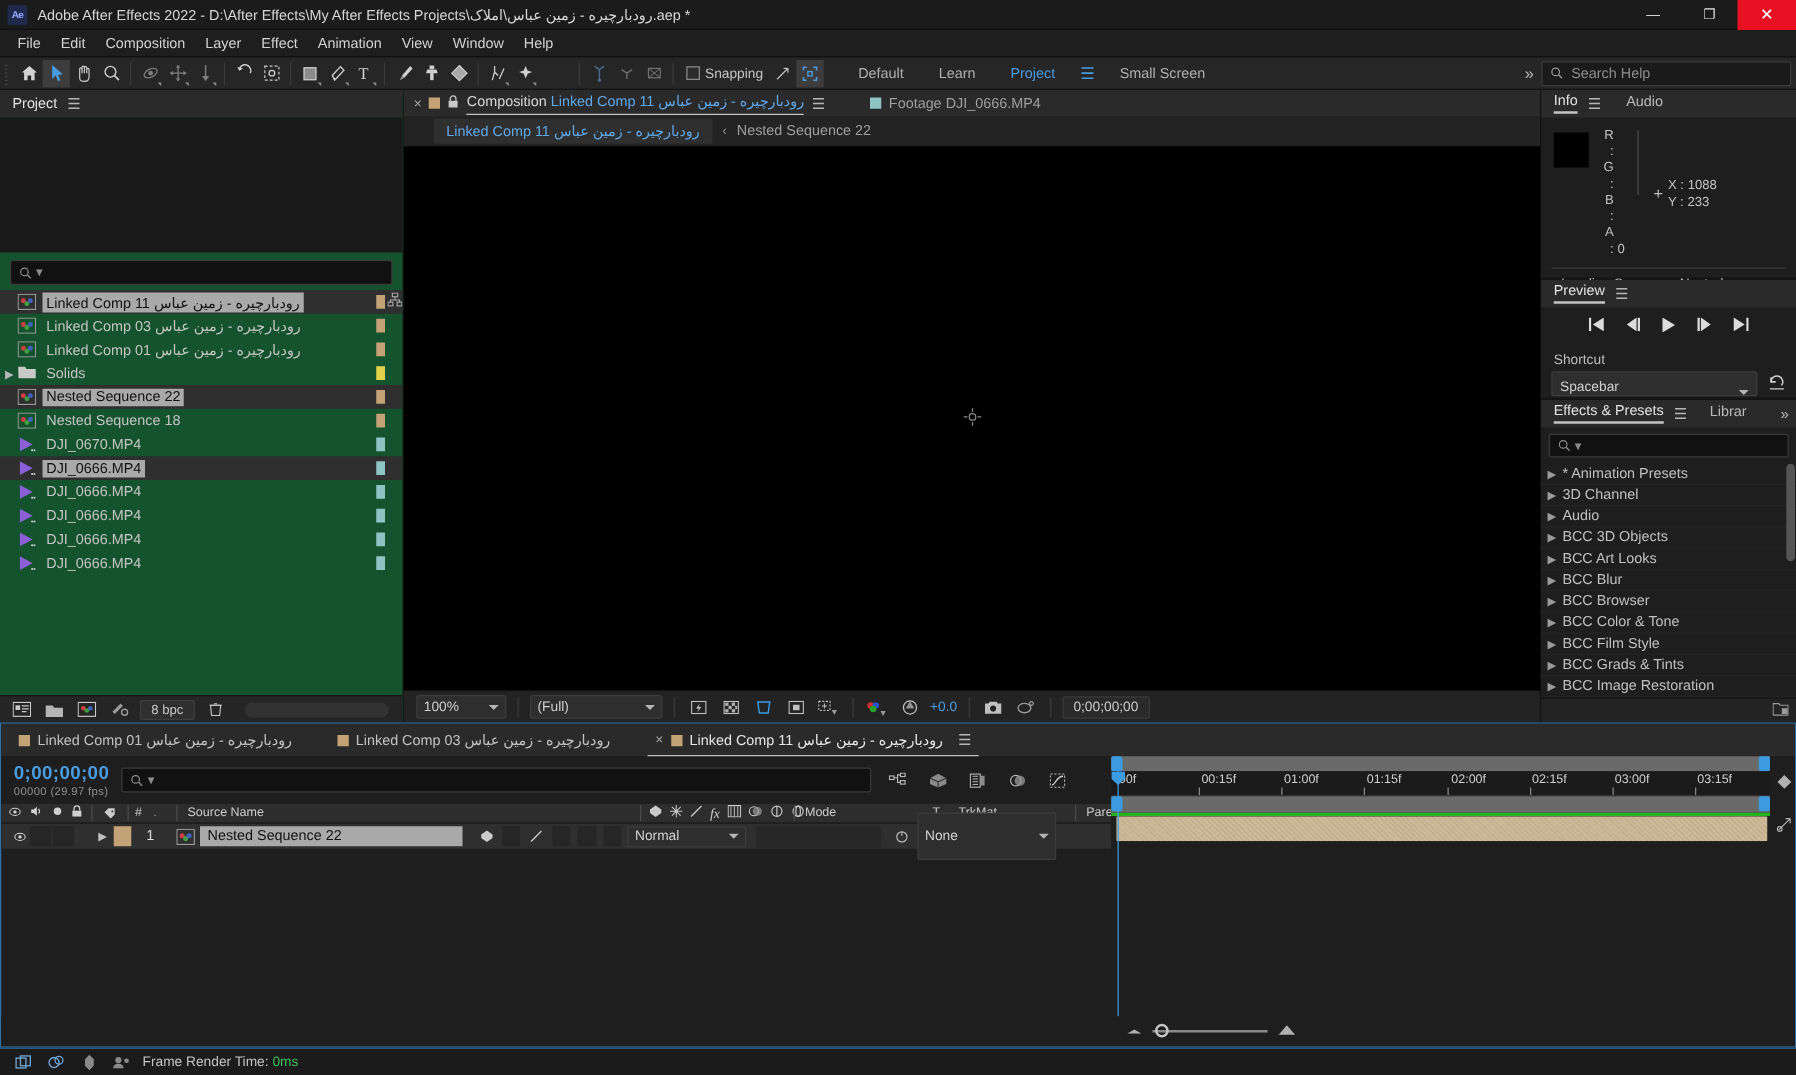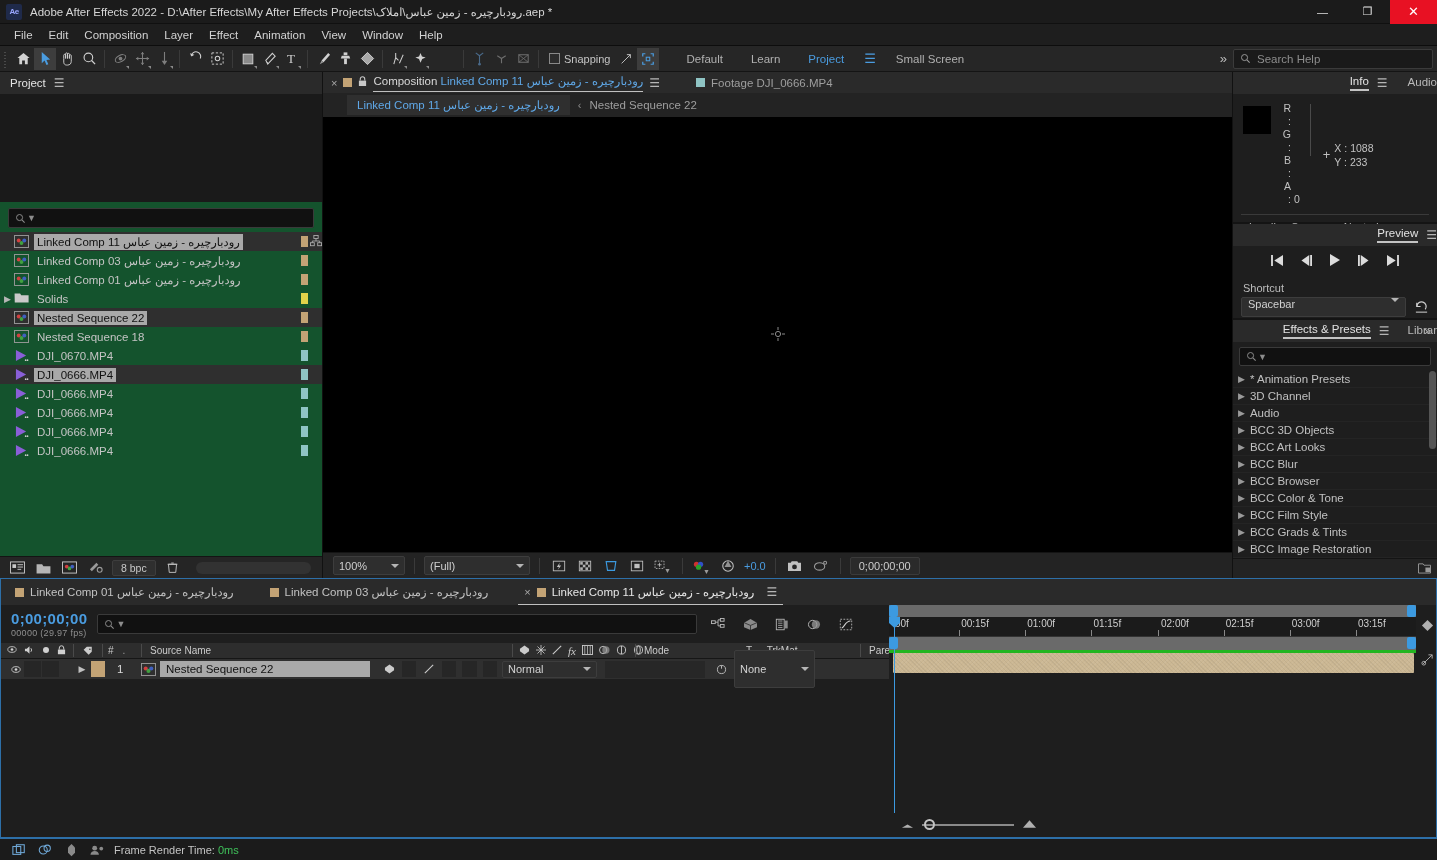--- a/index.html
+++ b/index.html
@@ -131,36 +131,36 @@
   .vb-icon { width: 20px; height: 18px; display: flex; align-items: center; justify-content: center; color: #c0c0c0; }
   .vb-icon.blue { color: #3c9ae0; }
   #exposure { color: #4a9ce0; font-size: 11px; }
   #comp-time { background: #2a2a2a; border: 1px solid #3a3a3a; border-radius: 2px; padding: 2px 8px;
     font-size: 11px; color: #cdcdcd; }
 
   
   #right-rail { width: 205px; background: #1e1e1e; display: flex; flex-direction: column;
      border-left: 1px solid #111; }
   #info-panel { height: 152px; border-bottom: 2px solid #141414; }
-  .rail-tabbar { height: 22px; background: #2a2a2a; display: flex; align-items: center; gap: 8px; padding-left: 10px; position: relative; justify-content: flex-end; }
+  .rail-tabbar { height: 22px; background: #2a2a2a; display: flex; align-items: center; gap: 8px; padding-left: 10px; position: relative; }
   .rail-tab { font-size: 11.5px; color: #b9b9b9; padding-bottom: 2px; }
   .rail-tab.active { color: #e2e2e2; border-bottom: 2px solid #c4c4c4; }
   #info-body { display: flex; padding: 8px 10px 4px 10px; gap: 8px; }
   #info-swatch { width: 28px; height: 28px; background: #000; margin-top: 4px; }
   .rgba { font-size: 10.5px; color: #c2c2c2; line-height: 13px; }
   .rgba span.lbl { display: inline-block; width: 12px; text-align: right; }
   #info-vsep { width: 1px; background: #4a4a4a; height: 52px; margin: 2px 4px 0 2px; }
   #info-xy { font-size: 10.5px; color: #c2c2c2; line-height: 14px; padding-top: 2px; }
   #info-status { font-size: 11px; color: #b7b7b7; padding: 6px 8px 0 8px; border-top: 1px solid #3a3a3a; margin: 4px 8px 0 8px; }
   #preview-panel { height: 112px; border-bottom: 2px solid #141414; }
   #transport { display: flex; align-items: center; justify-content: center; gap: 16px; height: 30px; color: #dcdcdc; }
   .shortcut-lbl { font-size: 11px; color: #bdbdbd; padding: 6px 0 3px 10px; }
   #shortcut-row { display: flex; align-items: center; gap: 8px; padding: 0 8px; }
   #shortcut-sel { flex: 1; height: 20px; background: #2e2e2e; border: 1px solid #3d3d3d; border-radius: 2px;
-    display: flex; align-items: flex-start; justify-content: space-between; padding: 0 6px; font-size: 11px; color: #d0d0d0; }
+    display: flex; align-items: flex-end; justify-content: space-between; padding: 0 6px; font-size: 11px; color: #d0d0d0; }
   #effects-panel { flex: 1; display: flex; flex-direction: column; }
   #fx-search { margin: 5px 6px; height: 19px; background: #111; border: 1px solid #3a3a3a; border-radius: 2px;
     display: flex; align-items: center; padding: 0 6px; color: #888; }
   #fx-list { flex: 1; overflow: hidden; position: relative; }
   .fx-row { height: 17px; display: flex; align-items: center; font-size: 11.5px; color: #c0c0c0;
     border-bottom: 1px solid #242424; padding-left: 5px; gap: 5px; }
   .fx-tri { color: #9a9a9a; font-size: 9px; }
   #fx-scrollbar { position: absolute; right: 1px; top: 0; width: 7px; height: 78px; background: #555; border-radius: 4px; }
   #fx-bottombar { height: 20px; background: #232323; display: flex; align-items: center; justify-content: flex-end;
      padding-right: 6px; border-top: 1px solid #141414; }
@@ -186,21 +186,21 @@
   .vsep { width: 1px; height: 13px; background: #4a4a4a; }
   #tl-rows { position: relative; }
   #tl-layer-row { height: 20px; background: #2f2f2f; display: flex; align-items: center; font-size: 11.5px; color: #dcdcdc; }
   .lyr-cell { display: flex; align-items: center; height: 20px; }
   .sw-toggle { width: 17px; height: 20px; display: flex; align-items: center; justify-content: center; color: #c9c9c9; }
   .box-dark { width: 17px; height: 16px; background: #262626; margin-right: 1px; }
   #lyr-name { background: #a9a9a9; color: #111; padding: 2px 6px; margin-left: 4px; min-width: 210px; }
   .mode-sel { width: 95px; height: 17px; background: #2e2e2e; border: 1px solid #3d3d3d; border-radius: 2px;
     display: flex; align-items: center; justify-content: space-between; padding: 0 5px; font-size: 11px; color: #d2d2d2; }
   .trk-box { width: 100px; height: 17px; background: #272727; }
-  .parent-sel { width: 81px; height: 17px; background: #2e2e2e; border: 1px solid #3d3d3d; border-radius: 2px;
+  .parent-sel { width: 111px; height: 17px; background: #2e2e2e; border: 1px solid #3d3d3d; border-radius: 2px;
     display: flex; align-items: center; justify-content: space-between; padding: 18px 5px; font-size: 11px; color: #d2d2d2; }
 
   
   #tl-graph { position: absolute; left: 888px; right: 0; top: 26px; bottom: 24px; background: #1e1e1e; }
   #tl-workarea { height: 12px; background: #6a6a6a; position: relative; margin-right: 20px; }
   .wa-cap { position: absolute; top: 0; width: 9px; height: 12px; background: #3c9ae0; border-radius: 2px; }
   #tl-ruler { height: 20px; background: #1b1b1b; position: relative; margin-right: 20px; border-bottom: 1px solid #333; }
   .tick-lbl { position: absolute; top: 1px; font-size: 10px; color: #cfcfcf; }
   .tick-mark { position: absolute; bottom: 0; width: 1px; height: 6px; background: #888; }
   #tl-band2 { height: 13px; background: #6a6a6a; position: relative; margin-right: 20px; }

